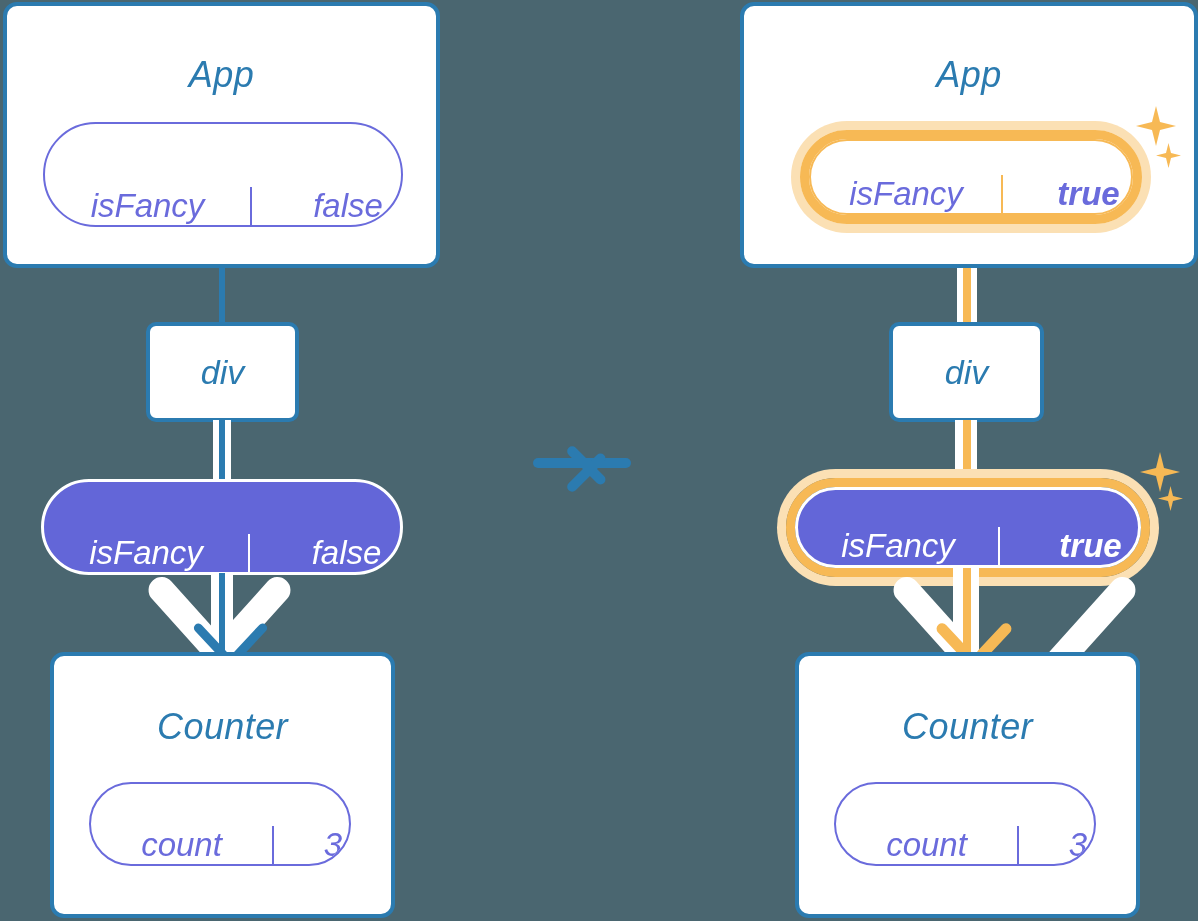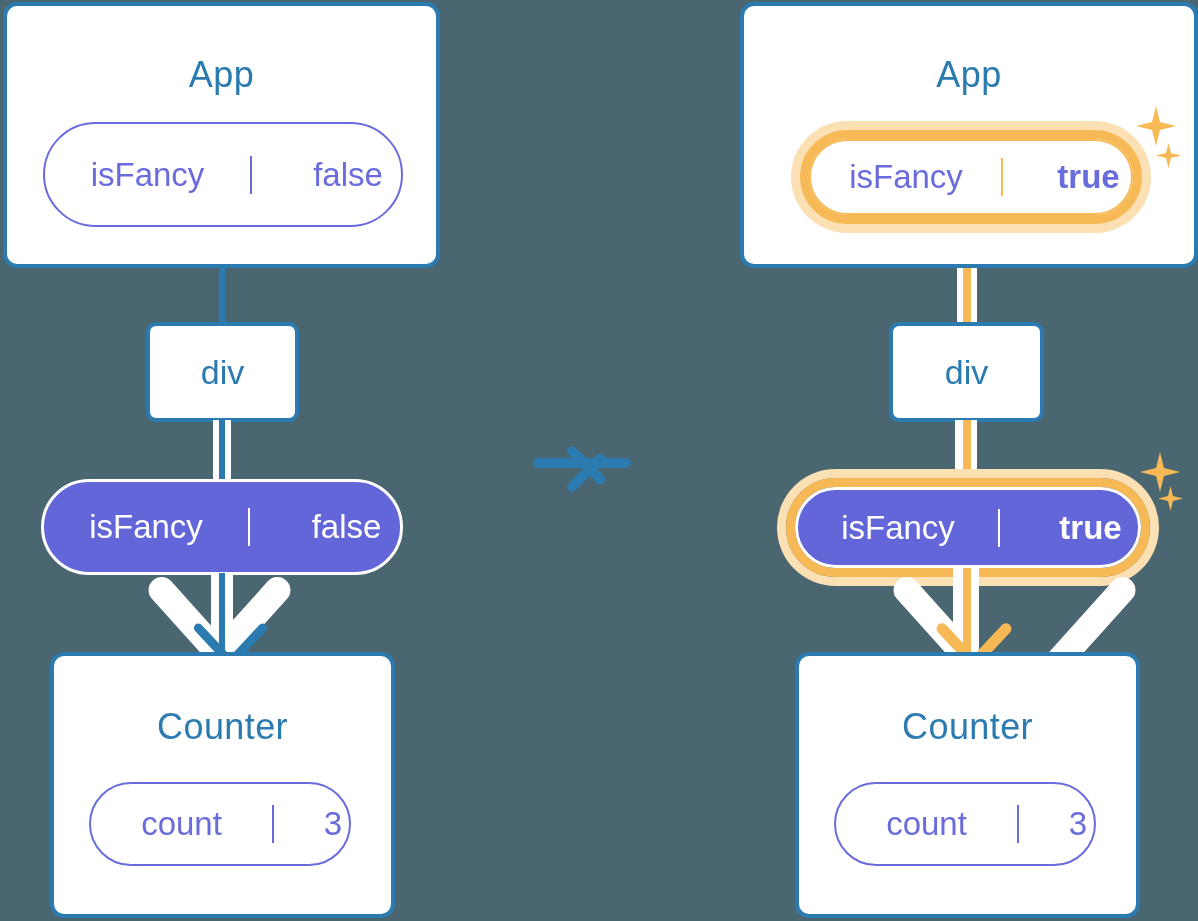--- a/index.html
+++ b/index.html
@@ -2,21 +2,21 @@
 <html><head>
 <meta charset="utf-8">
 <style>
   html,body{margin:0;padding:0;}
   body{
     width:1198px;height:921px;
     background:#4A6670;
     font-family:"Liberation Sans","DejaVu Sans",sans-serif;
     overflow:hidden;
   }
-  .stage{position:relative;width:1172px;height:921px;}
+  .stage{position:relative;width:1172px;height:921px;font-style:italic;}
 
   
   .panel{
     position:absolute;
     background:#ffffff;
     border:4px solid #2B7BB0;
     border-radius:14px;
     box-sizing:border-box;
   }
   .panel-title{
@@ -35,21 +35,21 @@
     border-radius:10px;
     box-sizing:border-box;
     display:flex;align-items:center;justify-content:center;
     color:#2B7BB0;font-size:34px;
   }
 
   
   .pill{
     position:absolute;
     box-sizing:border-box;
-    display:flex;align-items:center;
+    display:flex;align-items:flex-end;
     border-radius:999px;
     overflow:hidden;
     gap:43px;
   }
   .pill .cell{
     display:flex;align-items:center;justify-content:center;
     font-size:33px;
     white-space:nowrap;
   }
 

